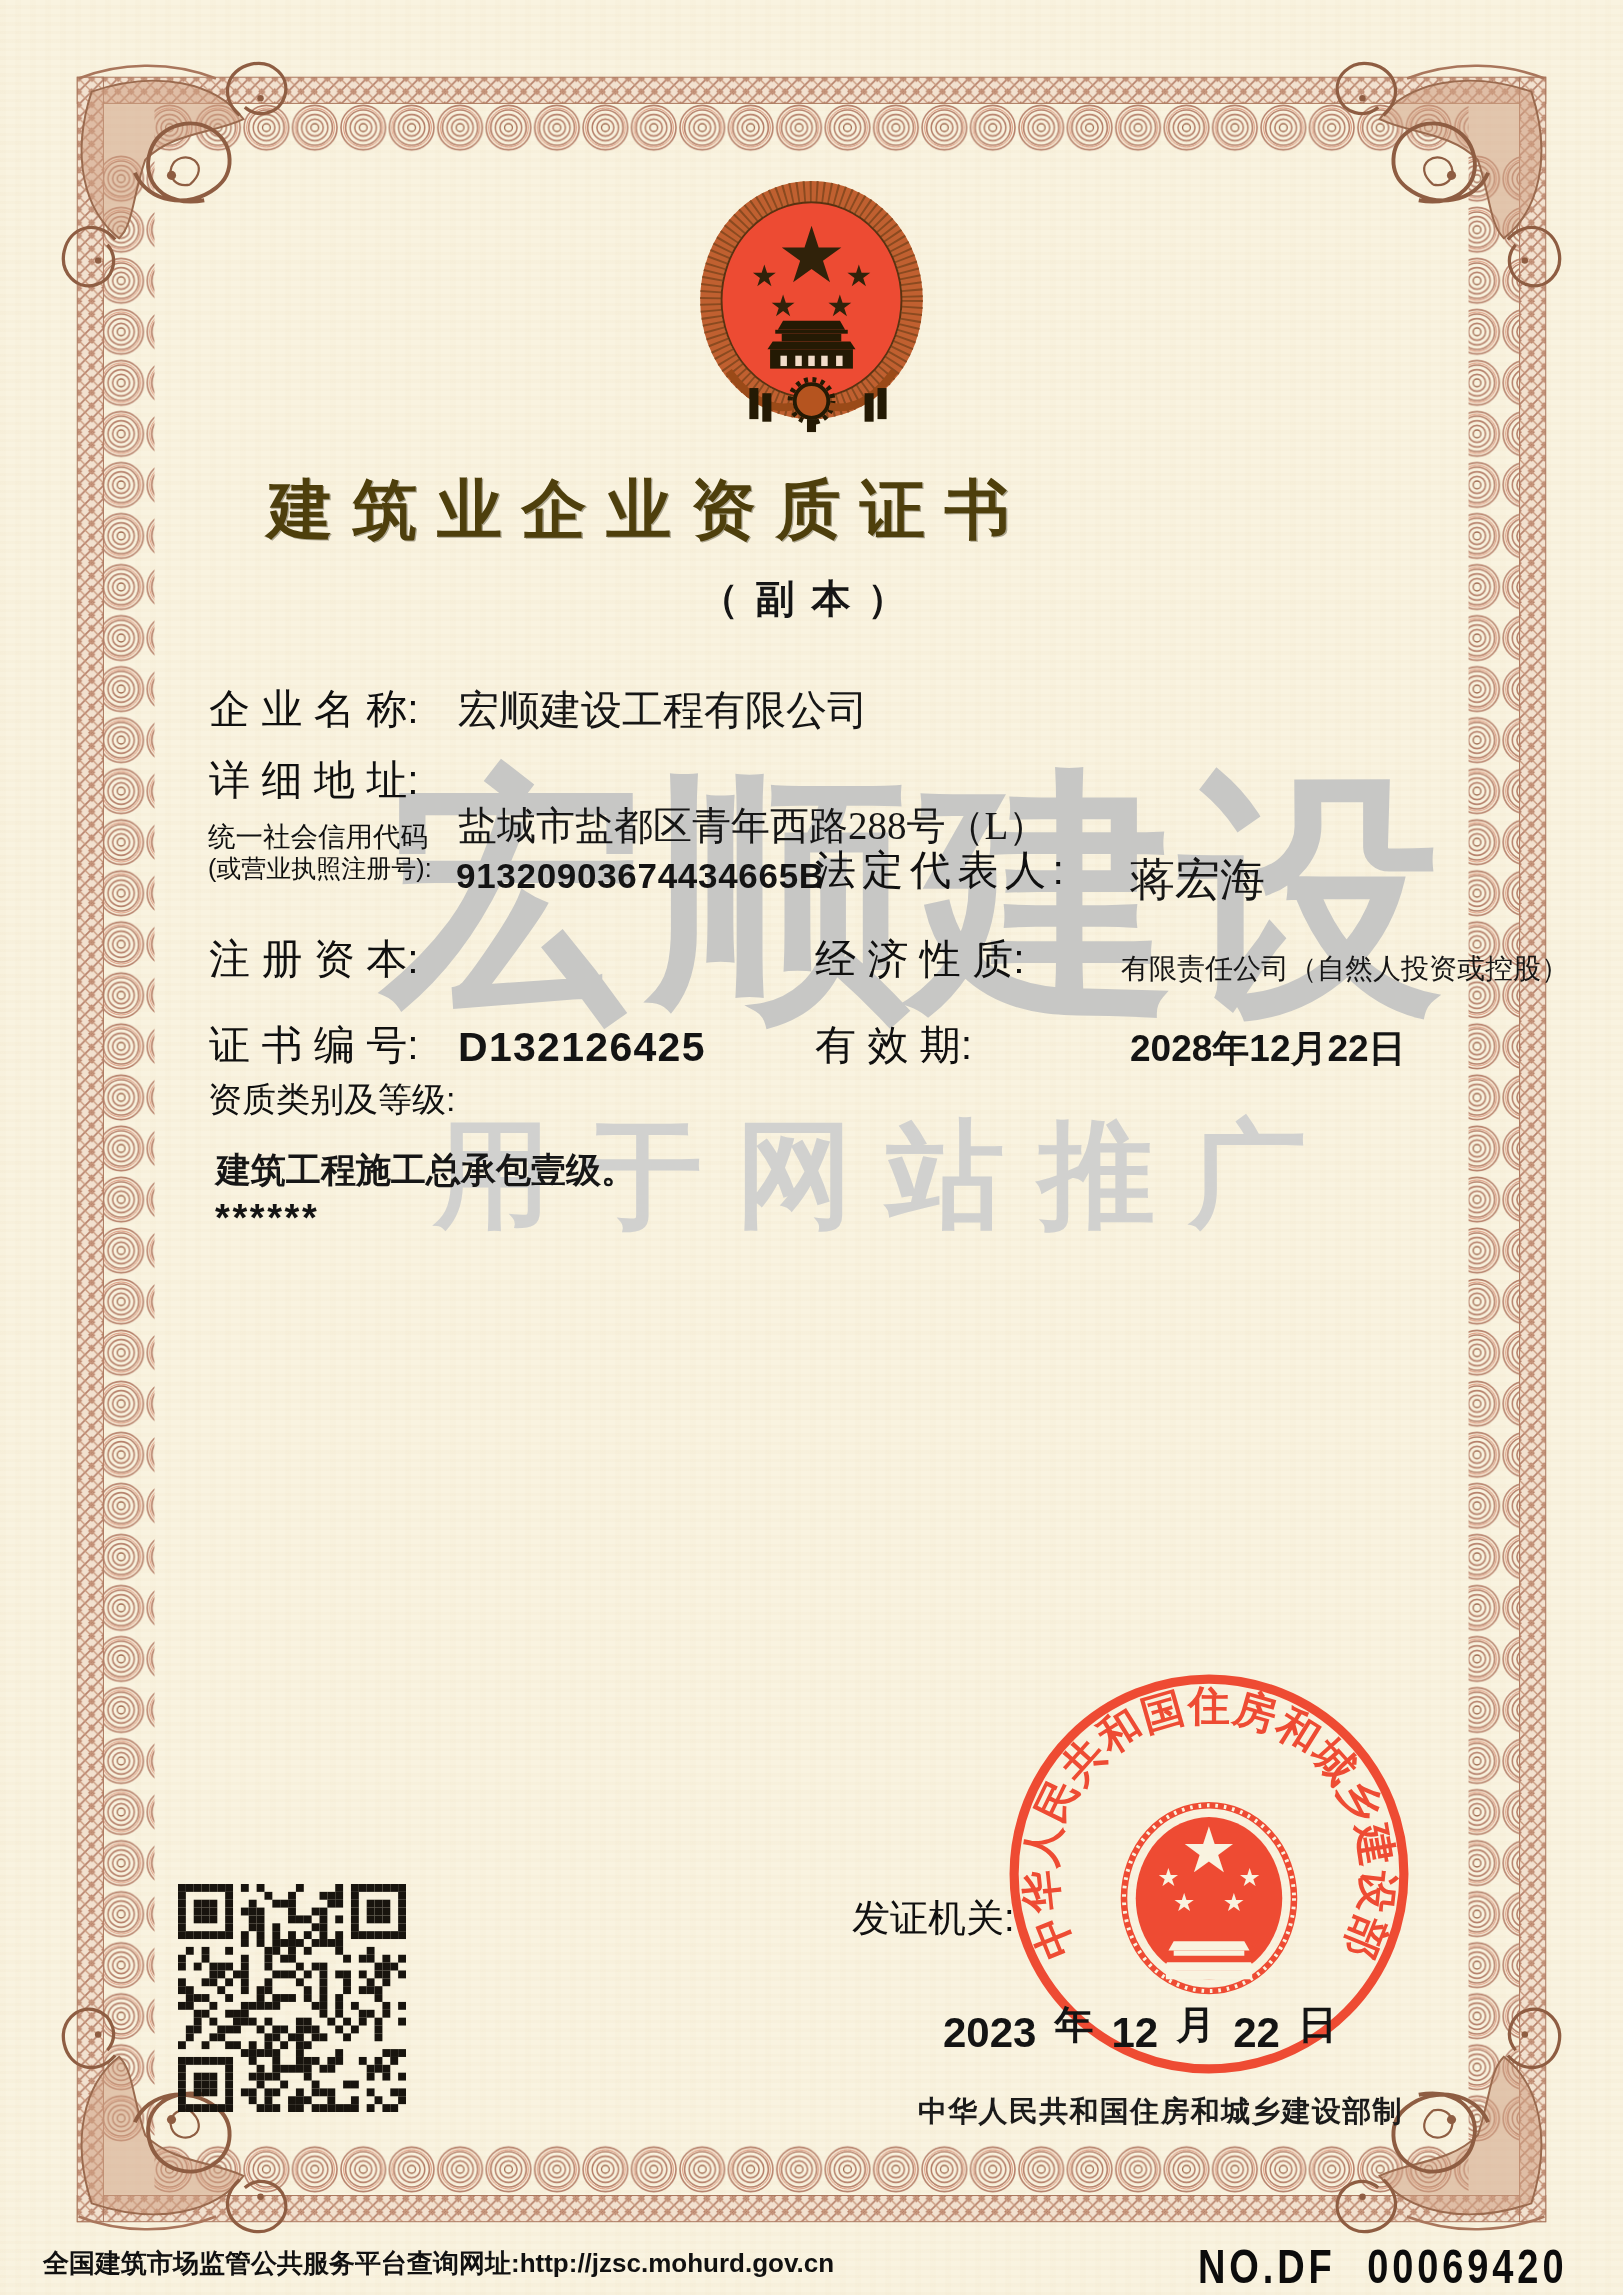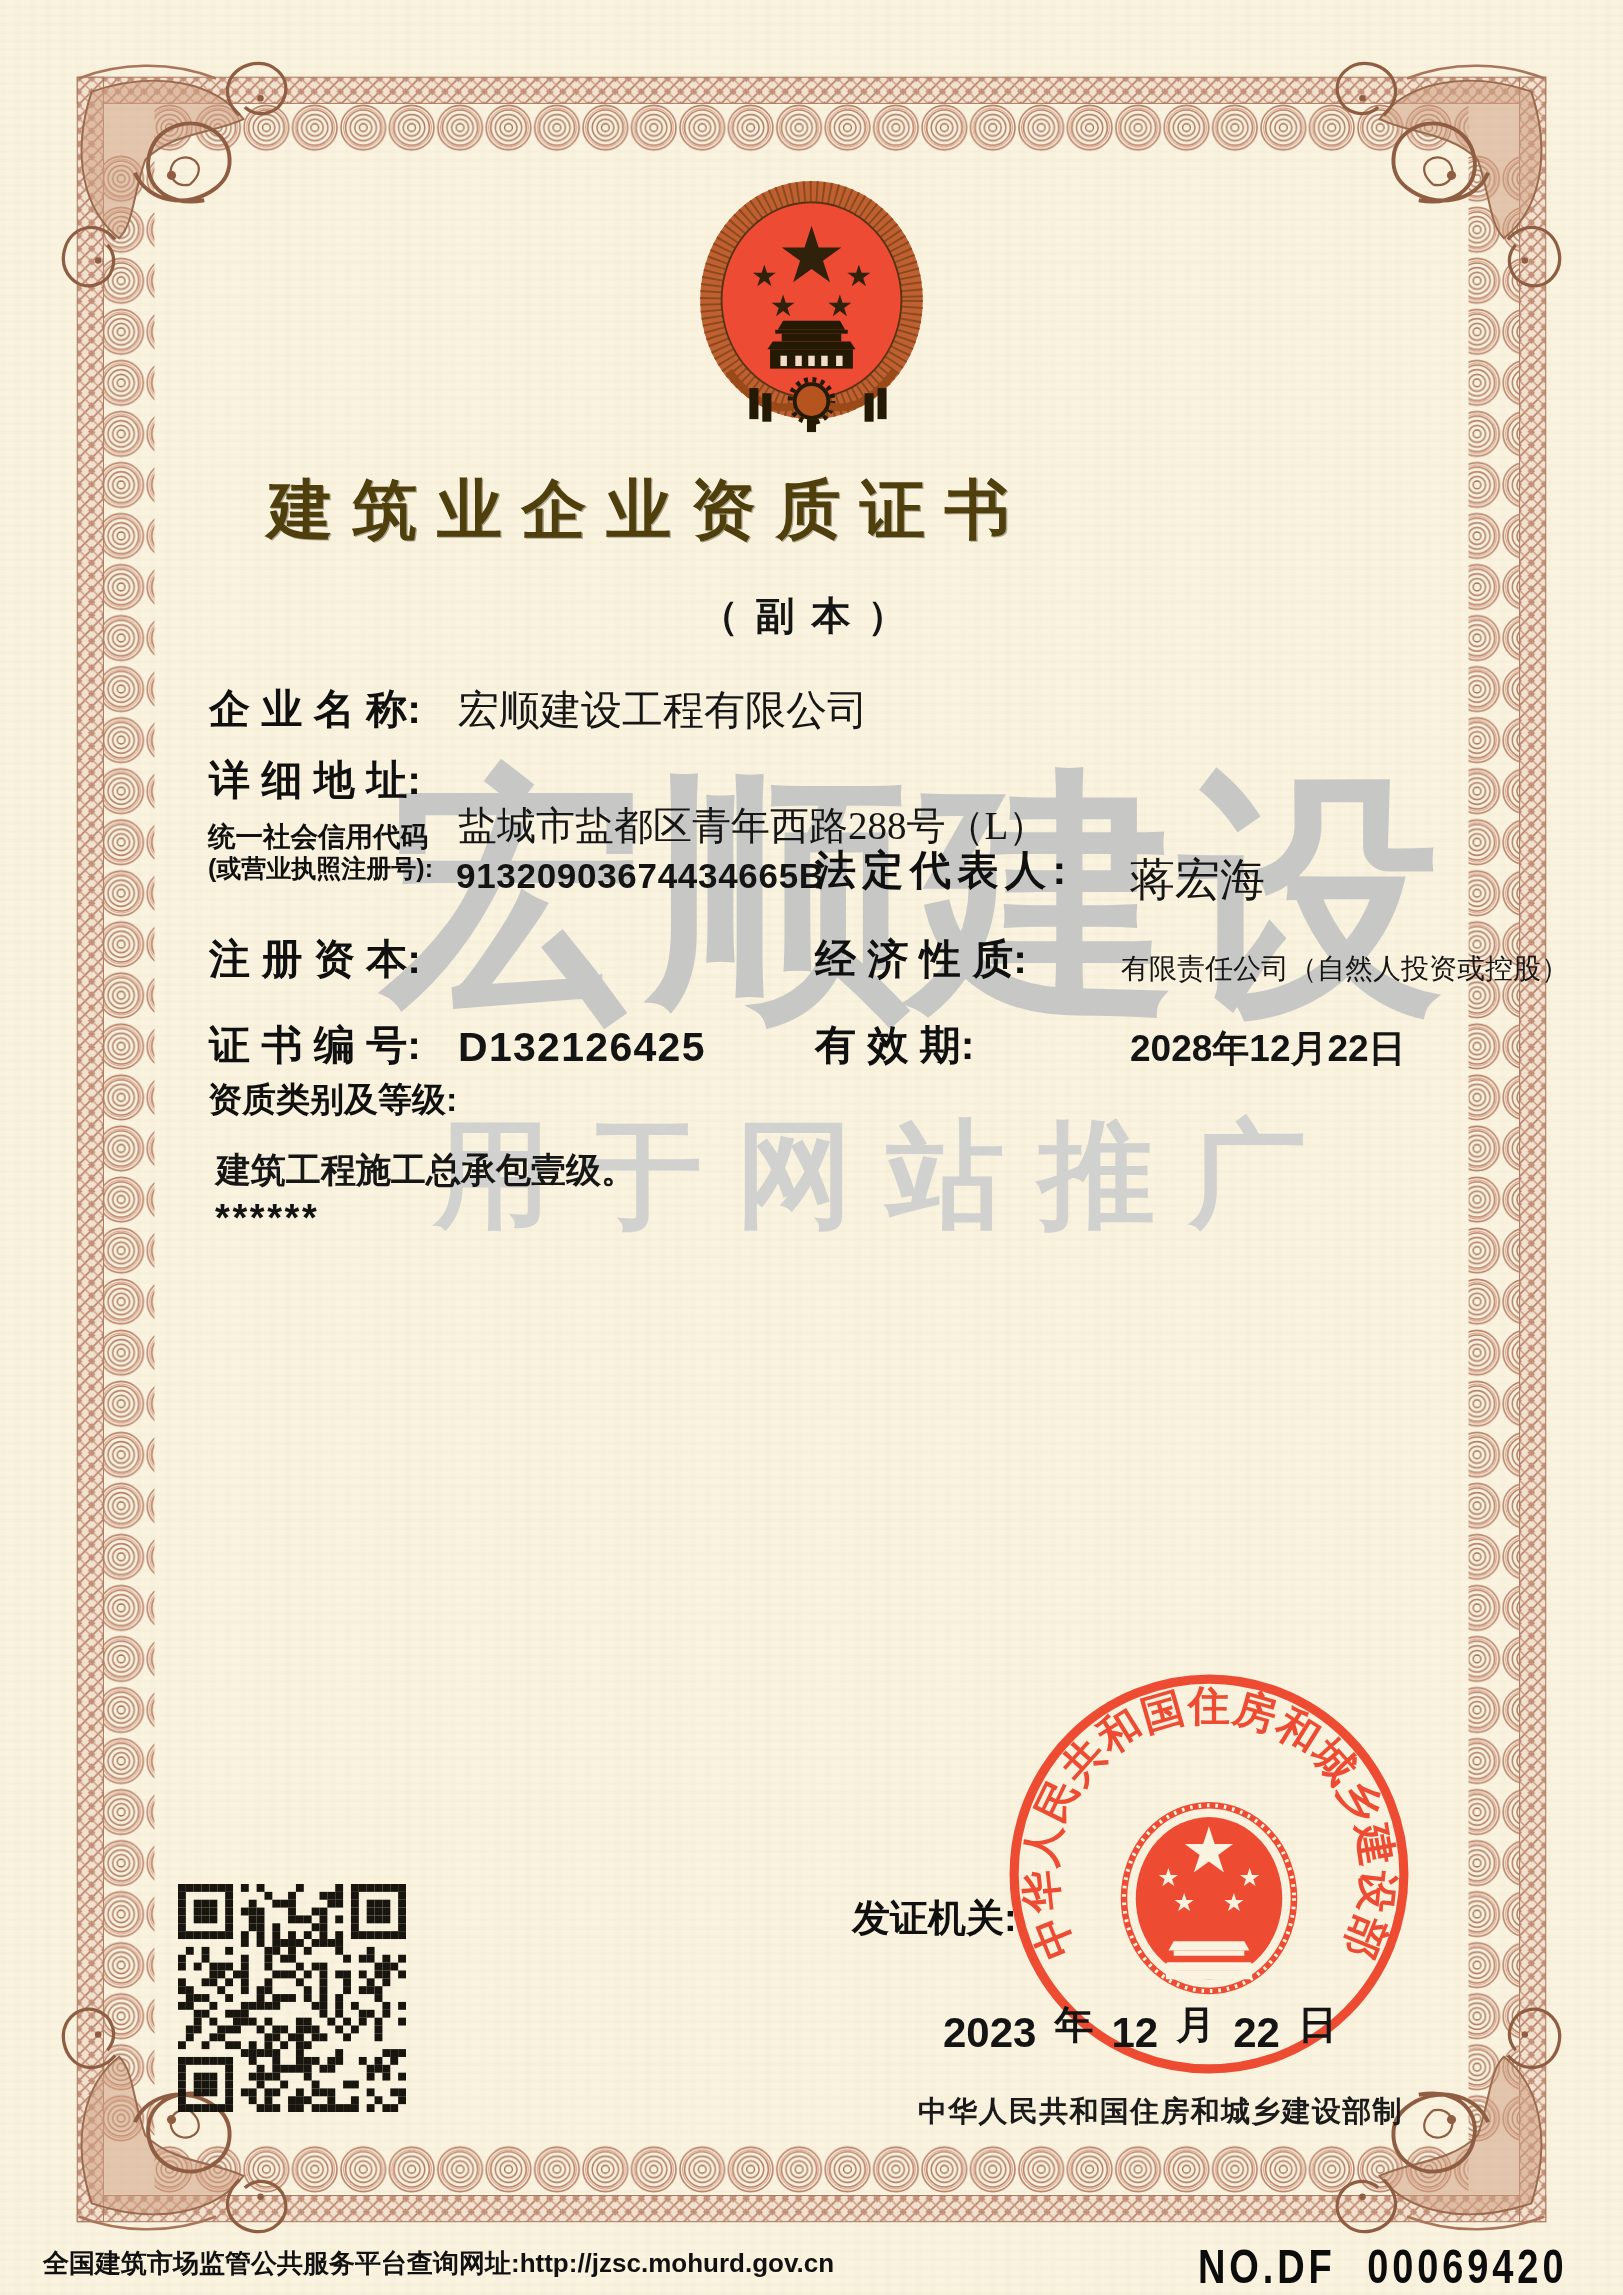--- a/index.html
+++ b/index.html
@@ -8,26 +8,26 @@
     background-image:
       repeating-linear-gradient(0deg, rgba(216,188,142,.05) 0 3.3px, rgba(255,255,255,0) 3.3px 8.5px),
       repeating-linear-gradient(90deg, rgba(222,198,150,.04) 0 5.9px, rgba(255,255,255,0) 5.9px 15px);
     font-family:"Liberation Sans",sans-serif;color:#141414;}
   .abs{position:absolute;}
   .z0{z-index:0}.z1{z-index:1}.z2{z-index:2}.z3{z-index:3}.z4{z-index:4}
   .title{left:0;width:1297px;text-align:center;top:466px;font-size:65px;font-weight:bold;
     letter-spacing:19.6px;color:#4e3f0c;font-family:"Liberation Serif",serif;
     text-shadow:1.3px 1.3px 0 rgba(30,24,2,.35);}
   .subtitle{left:0;width:1623px;text-align:center;top:572px;font-size:39px;font-weight:bold;
-    letter-spacing:17px;color:#151515;font-family:"Liberation Serif",serif;margin-top:17px;}
+    letter-spacing:17px;color:#151515;font-family:"Liberation Serif",serif;}
   .wm-company{left:383px;top:759px;font-size:262px;line-height:1.05;font-weight:bold;
     color:#c7c7c5;letter-spacing:3.9px;white-space:nowrap;}
   .wm-purpose{left:434px;top:1123px;font-size:117px;line-height:1.05;font-weight:bold;
     color:#d1d1cf;letter-spacing:34px;white-space:nowrap;font-family:Liberation Mono, monospace;}
-  .lbl{font-weight:bold;color:#101010;white-space:nowrap;}
+  .lbl{font-weight:normal;color:#101010;white-space:nowrap;}
   .val{font-family:"Liberation Serif",serif;color:#161616;white-space:nowrap;}
   .valnum{font-family:"Liberation Sans",sans-serif;font-weight:bold;color:#141414;white-space:nowrap;}
   .date-row{left:943px;top:1998px;display:flex;align-items:flex-start;column-gap:18px;font-weight:bold;}
   .date-part.cjk{font-size:39px;}
   .date-part.num{font-size:42px;transform:translateY(10.5px);}
   .made-by{left:918px;top:2092px;font-size:29px;font-weight:bold;letter-spacing:1.3px;color:#1b1b1b;}
   .footer-note{left:43px;top:2246px;font-size:26px;font-weight:bold;color:#111;}
   .footer-serial{left:1198px;top:2240px;font-size:38px;font-weight:bold;letter-spacing:3.9px;
     transform:scaleY(1.25);transform-origin:top left;color:#0c0c0c;word-spacing:17px;}
   .seal-char{font-size:64px;font-weight:bold;fill:#ee4b33;font-family:"Liberation Sans",sans-serif;}

